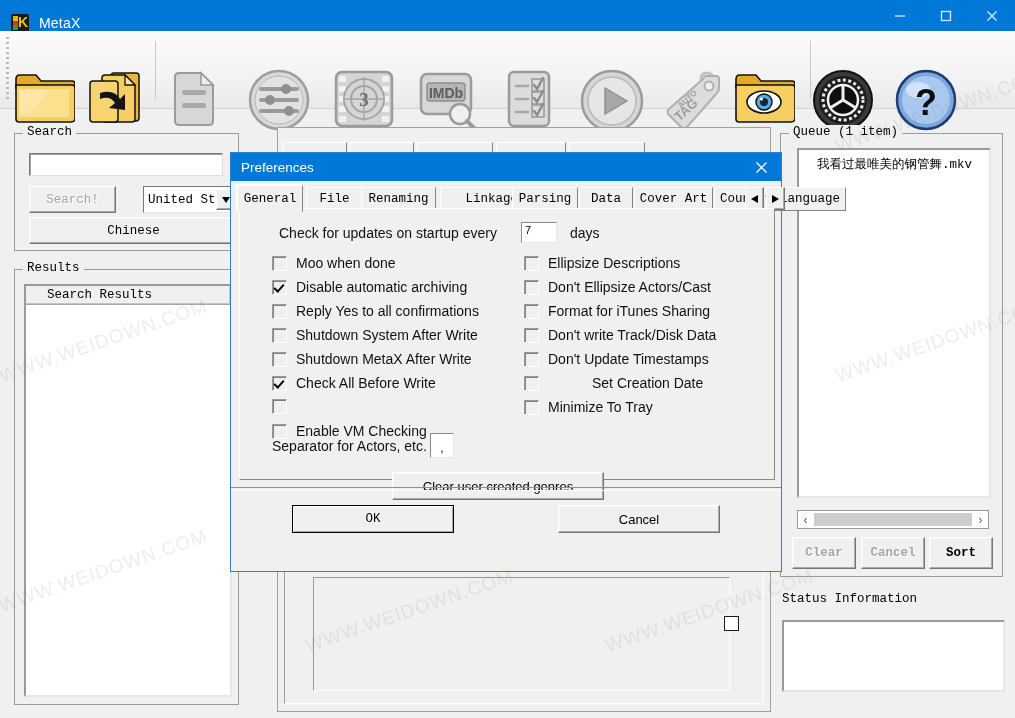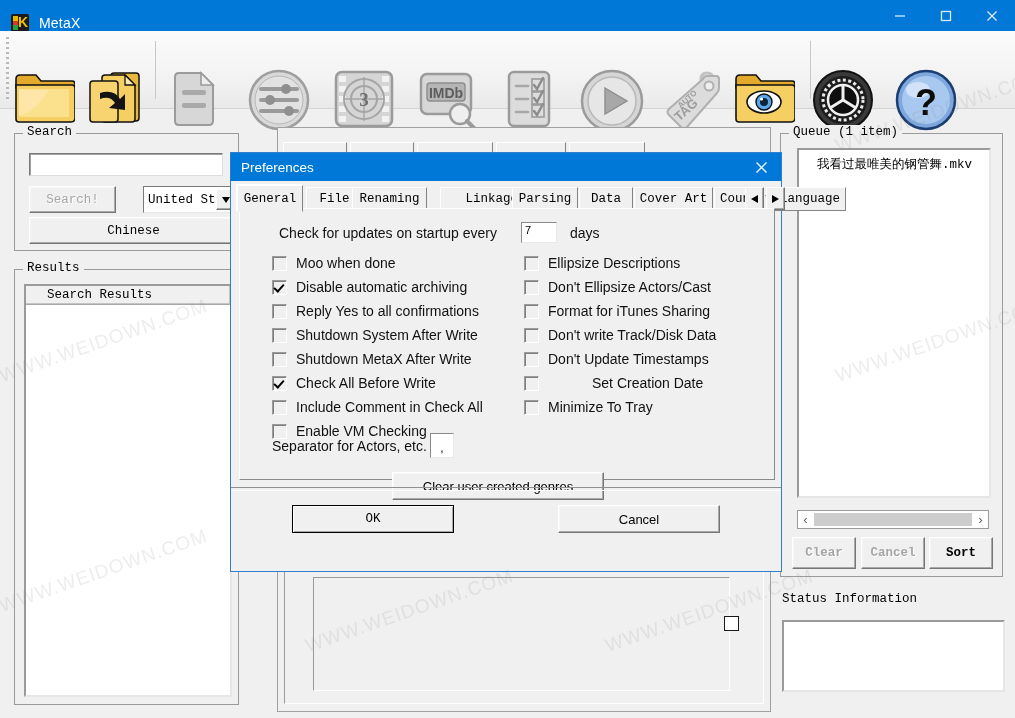--- a/index.html
+++ b/index.html
@@ -560,21 +560,21 @@
         <svg width="13" height="13" viewBox="0 0 13 13">
             <line x1="1.5" y1="1.5" x2="11.5" y2="11.5" stroke="#eaf3fc" stroke-width="1.4"></line>
             <line x1="11.5" y1="1.5" x2="1.5" y2="11.5" stroke="#eaf3fc" stroke-width="1.4"></line>
           </svg>
       </span>
     </div>
 
     <div id="prefs-tabs">
       <div class="ptab sel" style="left:0px;width:64px;">General</div>
       <div class="ptab" style="left:69px;width:55px;">File</div>
-      <div class="ptab" style="left:115px;width:73px;">Renaming</div>
+      <div class="ptab" style="left:124px;width:73px;">Renaming</div>
       <div class="ptab" style="left:203px;width:69px;padding-left:20px;">Linkages</div>
       <div class="ptab" style="left:275px;width:64px;">Parsing</div>
       <div class="ptab" style="left:342px;width:52px;">Data</div>
       <div class="ptab" style="left:397px;width:77px;">Cover Art</div>
       <div class="ptab" style="left:477px;width:130px;overflow:hidden;">Country/Language</div>
       <div class="ptab-nav" style="left:508px;">
         <svg width="7" height="8" viewBox="0 0 7 8">
             <path d="M7 0 L7 8 L0 4z" fill="#000"></path>
           </svg>
       </div>
@@ -612,21 +612,20 @@
       <div class="cbrow" style="left:32px;top:142px;">
         <span class="cbox"></span>
         <span class="ctext">Shutdown MetaX After Write</span>
       </div>
       <div class="cbrow" style="left:32px;top:166px;">
         <span class="cbox on"></span>
         <span class="ctext">Check All Before Write</span>
       </div>
       <div class="cbrow" style="left:32px;top:190px;">
         <span class="cbox"></span>
-        <span class="ctext">Include Comment in Check All</span>
       </div>
       <div class="cbrow" style="left:32px;top:214px;">
         <span class="cbox"></span>
         <span class="ctext">Enable VM Checking</span>
       </div>
 
       <div class="cbrow" style="left:284px;top:46px;">
         <span class="cbox"></span>
         <span class="ctext">Ellipsize Descriptions</span>
       </div>

